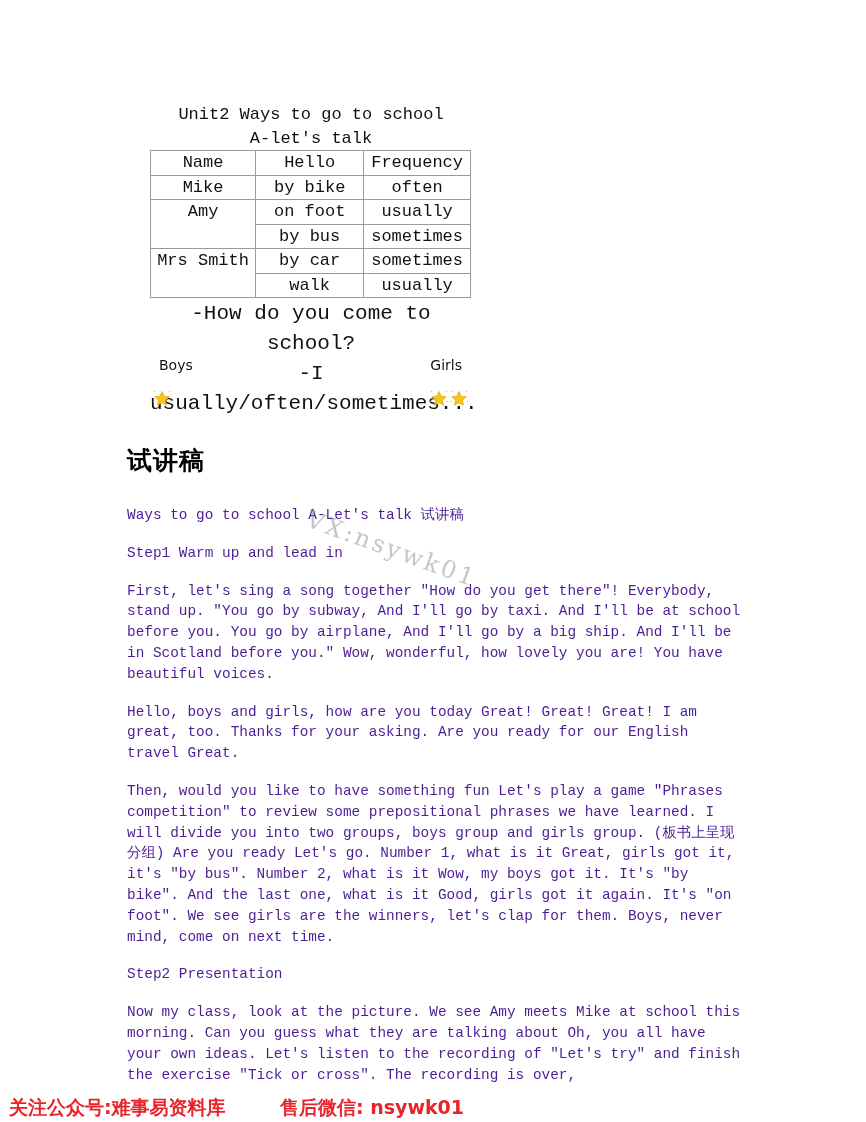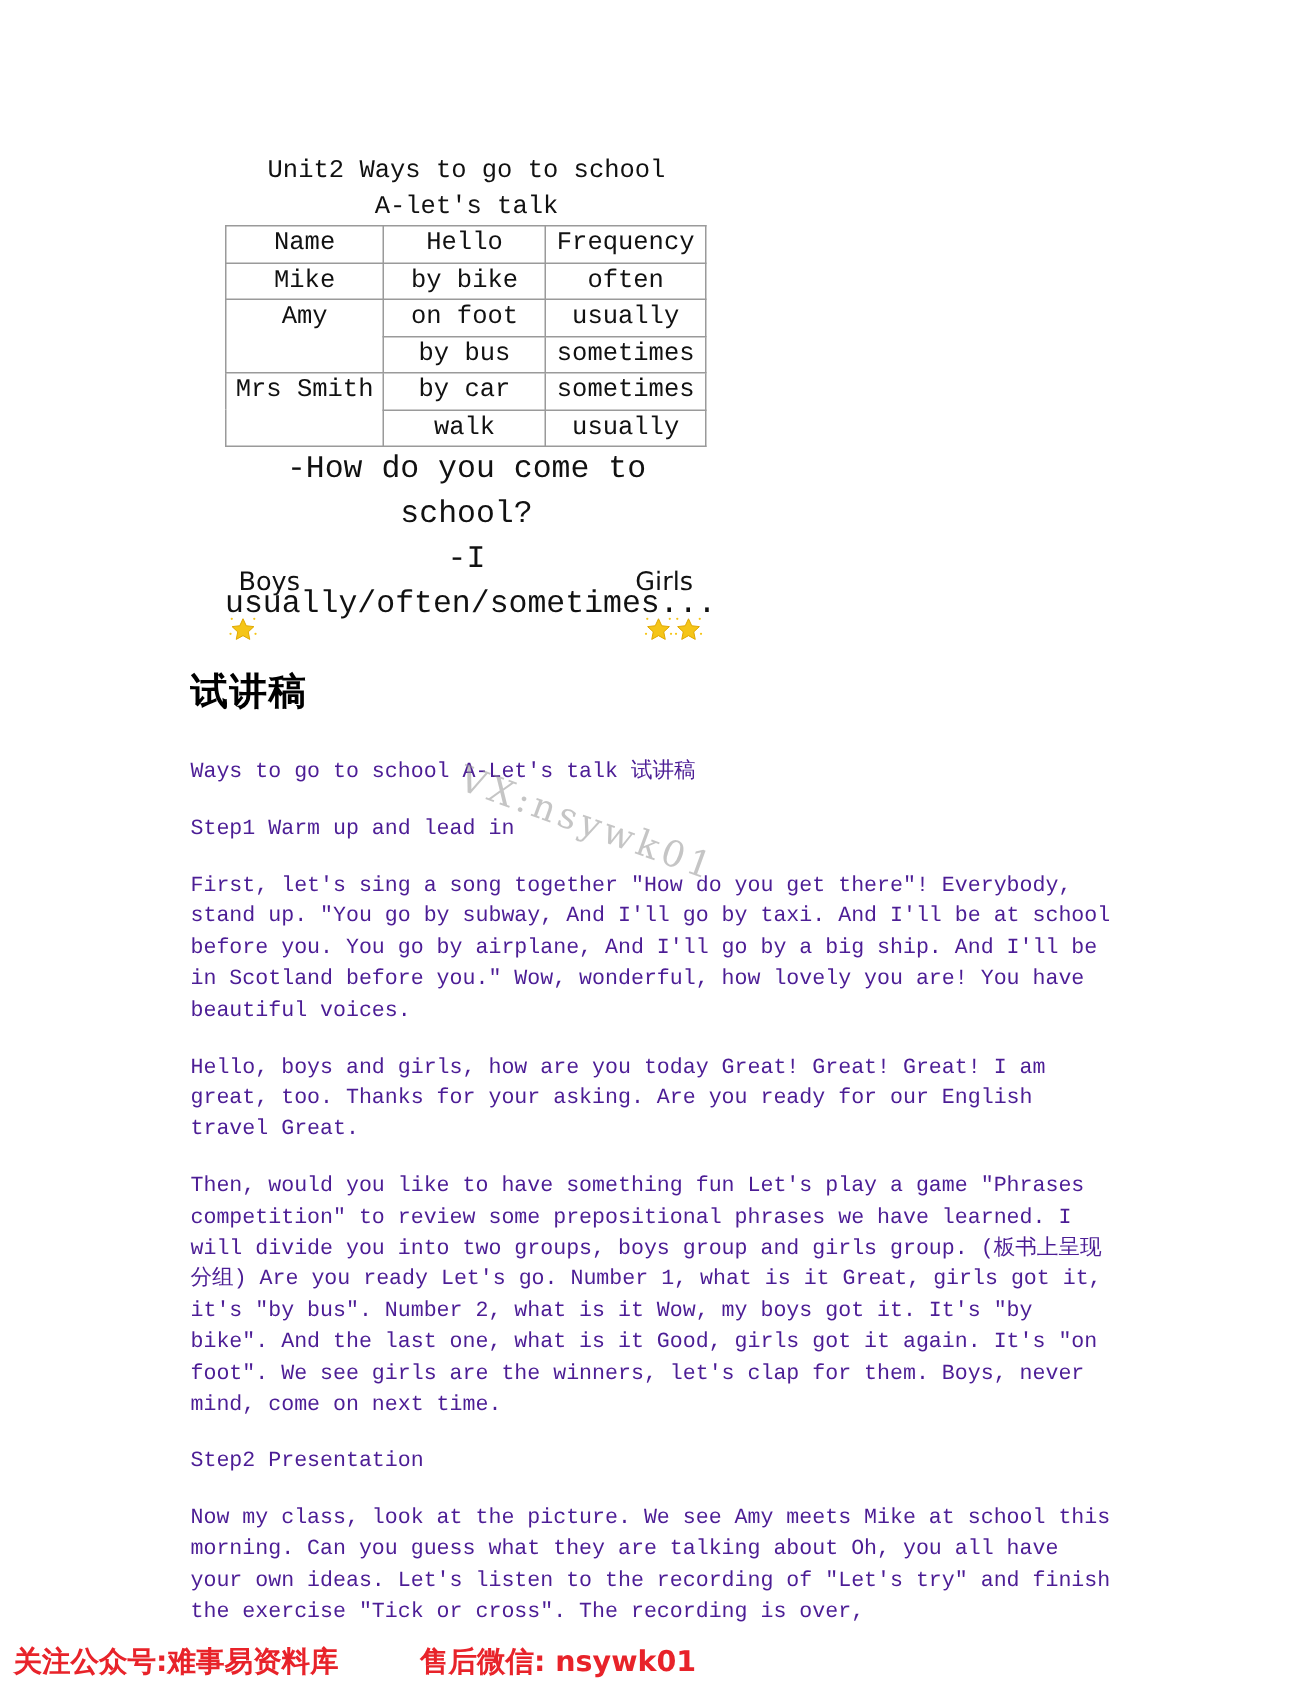--- a/index.html
+++ b/index.html
@@ -10,21 +10,21 @@
   .board { position: absolute; left: 150px; top: 103px; width: 322px; text-align: center; font-family: Liberation Mono, monospace; }
   .board-title { font-size: 17px; line-height: 24px; color: #111; }
   .board-subtitle { font-size: 17px; line-height: 23px; color: #111; }
   table.board-table { border-collapse: collapse; width: 321px; margin-top: 0; font-size: 17px; }
   table.board-table td { border: 1px solid #9a9a9a; height: 23.5px; padding: 0; line-height: 23px; text-align: center; vertical-align: top; }
   table.board-table td.c1 { width: 105px; }
   table.board-table td.c2 { width: 108px; }
   table.board-table td.c3 { width: 106px; }
   .q-line { font-size: 21px; line-height: 30px; color: #111; }
   .q-line.first { margin-top: 1px; }
-  .teams { position: absolute; left: 150px; top: 378px; width: 322px; height: 60px; font-family: "DejaVu Sans", sans-serif; font-size: 17px; }
+  .teams { position: absolute; left: 150px; top: 357px; width: 322px; height: 60px; font-family: "DejaVu Sans", sans-serif; font-size: 14px; }
   .team-boys { position: absolute; left: 9px; top: 0; }
   .team-girls { position: absolute; right: 10px; top: 0; text-align: right; }
   .stars-boys { position: absolute; left: 2px; top: 32px; }
   .stars-girls { position: absolute; right: 3px; top: 32px; }
   .star { display: inline-block; width: 20px; height: 20px; margin-right: 0px; }
   .section-heading { position: absolute; left: 127px; top: 444px; font-size: 25px; font-weight: bold; font-family: Liberation Sans, sans-serif; letter-spacing: 1px; color: #000; }
   .doc { position: absolute; left: 127px; top: 505px; width: 620px; font-family: Liberation Mono, monospace; font-size: 14.4px; line-height: 20.8px; color: #4c1d95; }
   .doc p { margin: 0 0 17px 0; }
   .watermark { position: absolute; left: 312px; top: 505px; font-family: "DejaVu Serif", serif; font-size: 24px; color: rgba(150,150,150,0.55); transform: rotate(20deg); transform-origin: left top; letter-spacing: 3px; pointer-events: none; }
   .footer-banner { position: absolute; left: 0; top: 1092px; width: 866px; height: 30px; font-family: "DejaVu Sans", sans-serif; font-weight: bold; font-size: 19px; color: #e8232a; white-space: nowrap; letter-spacing: 0px; }

